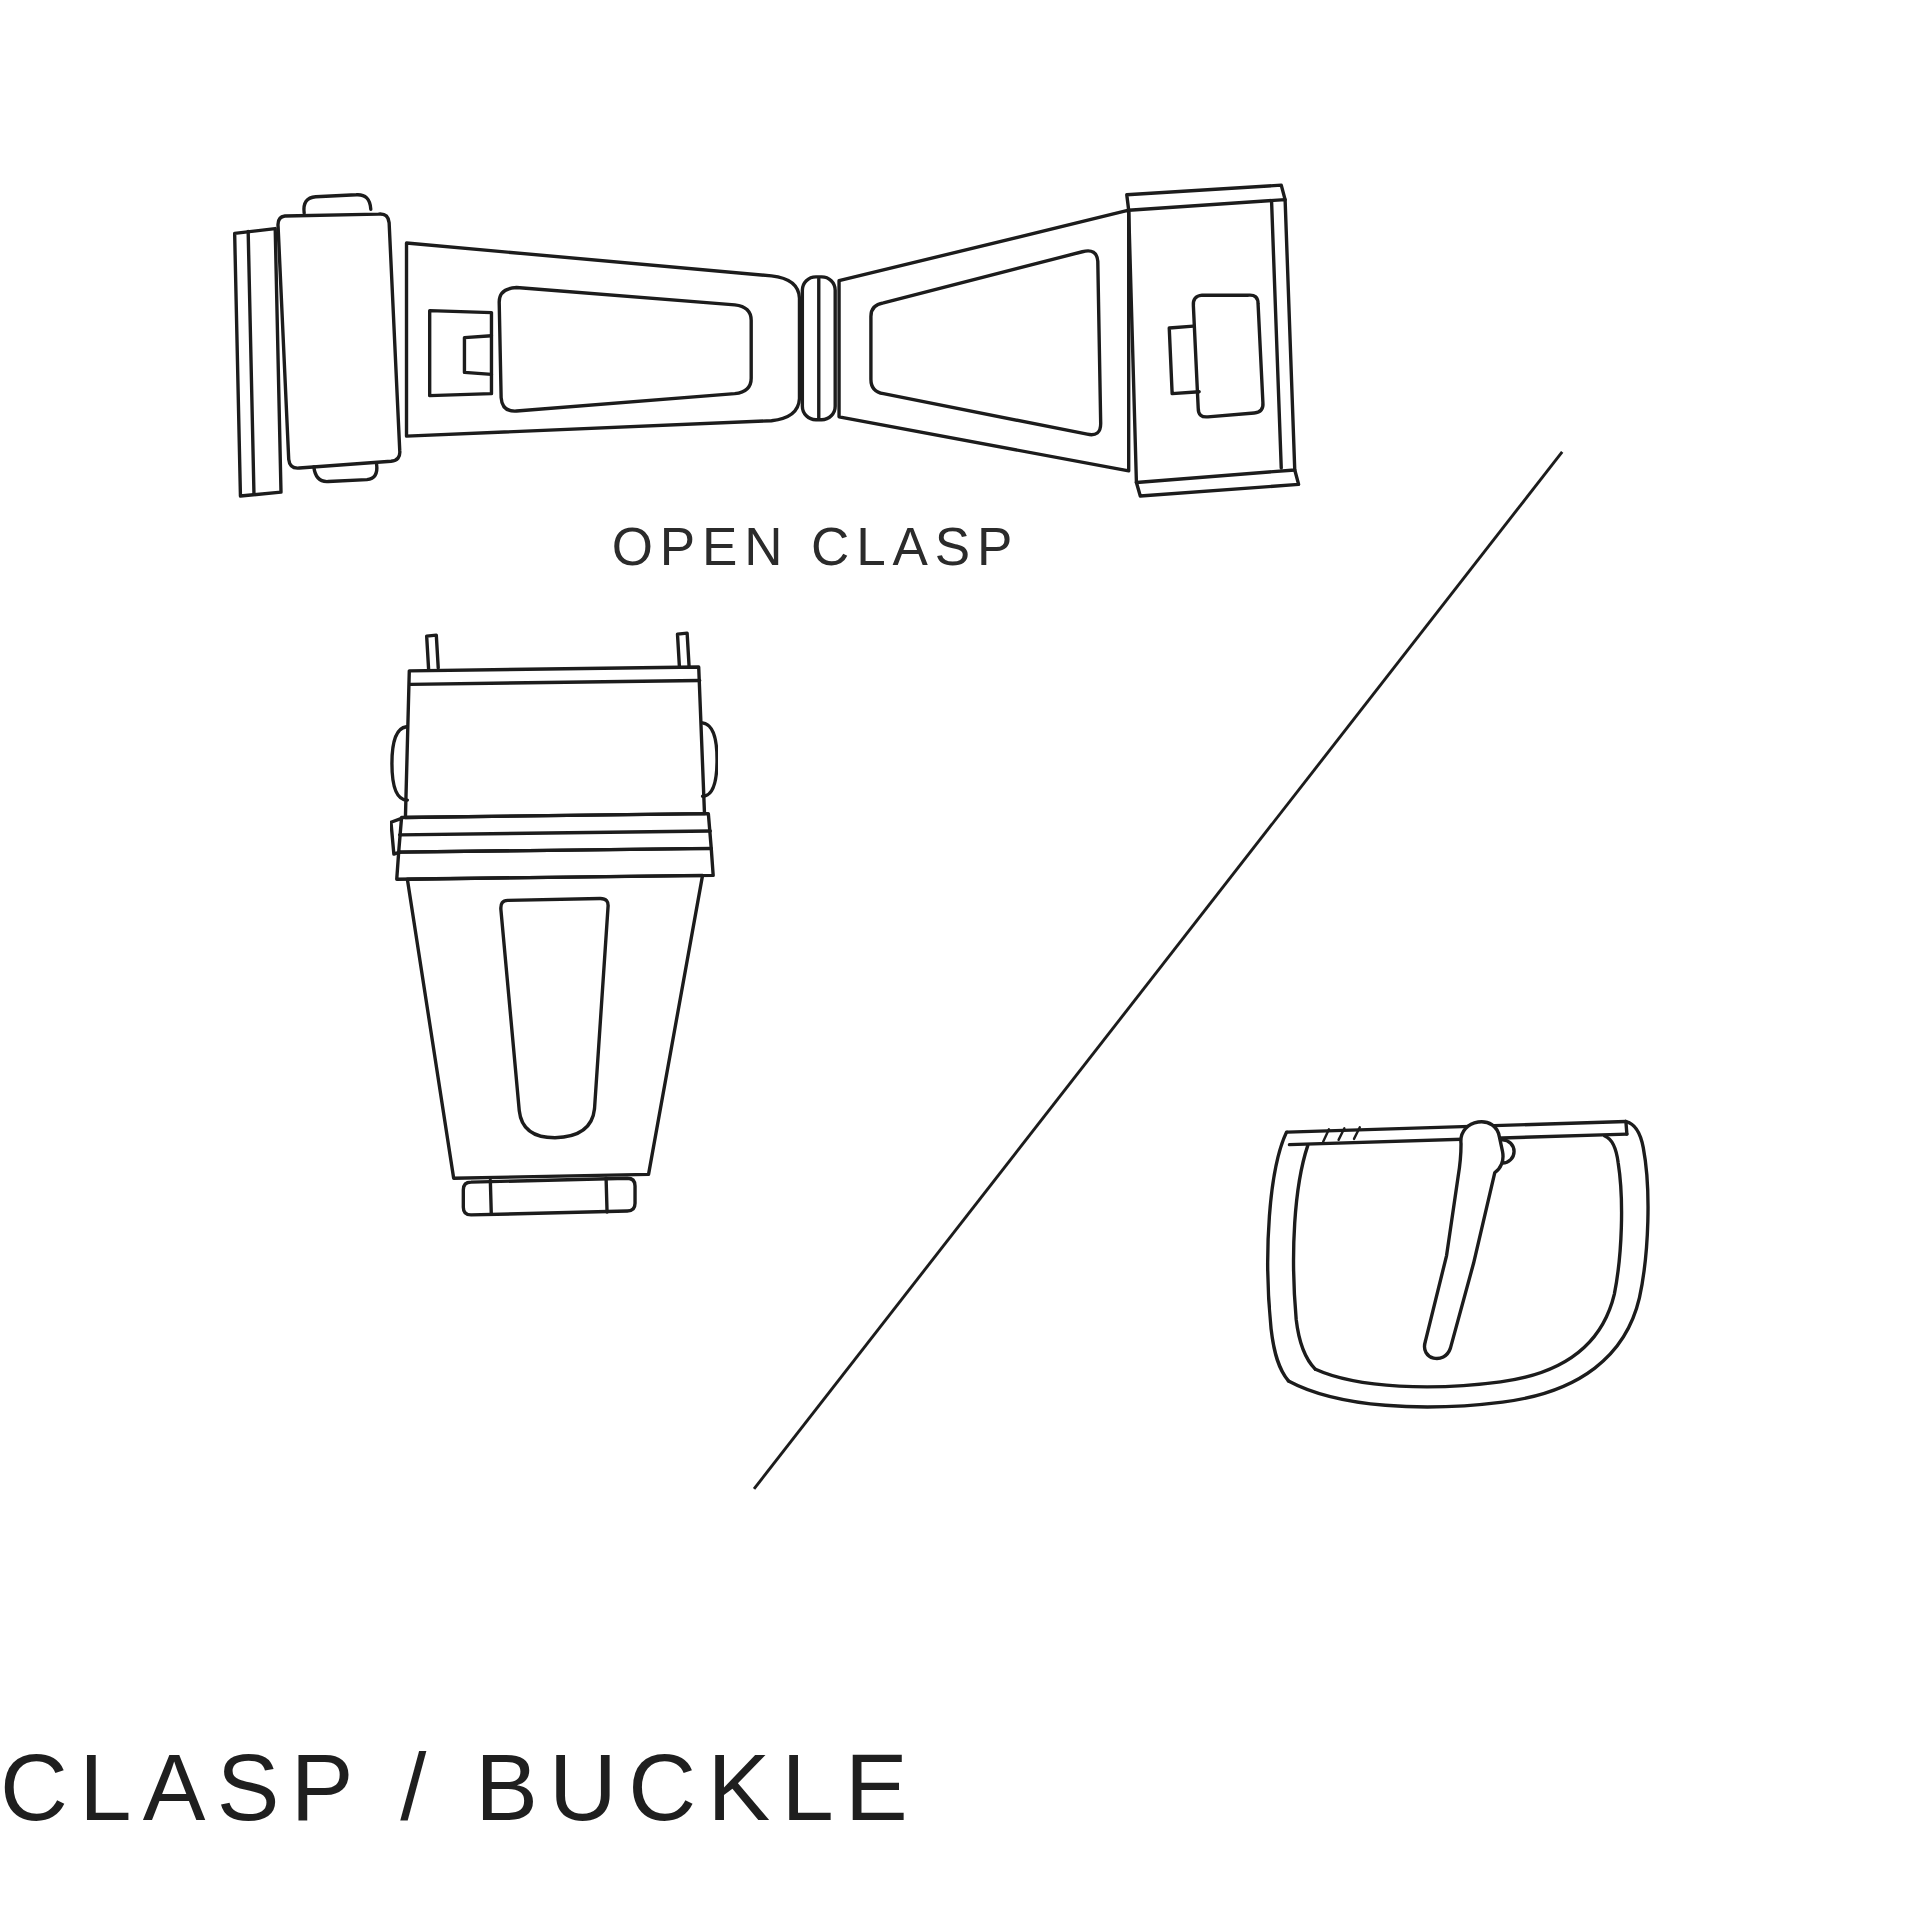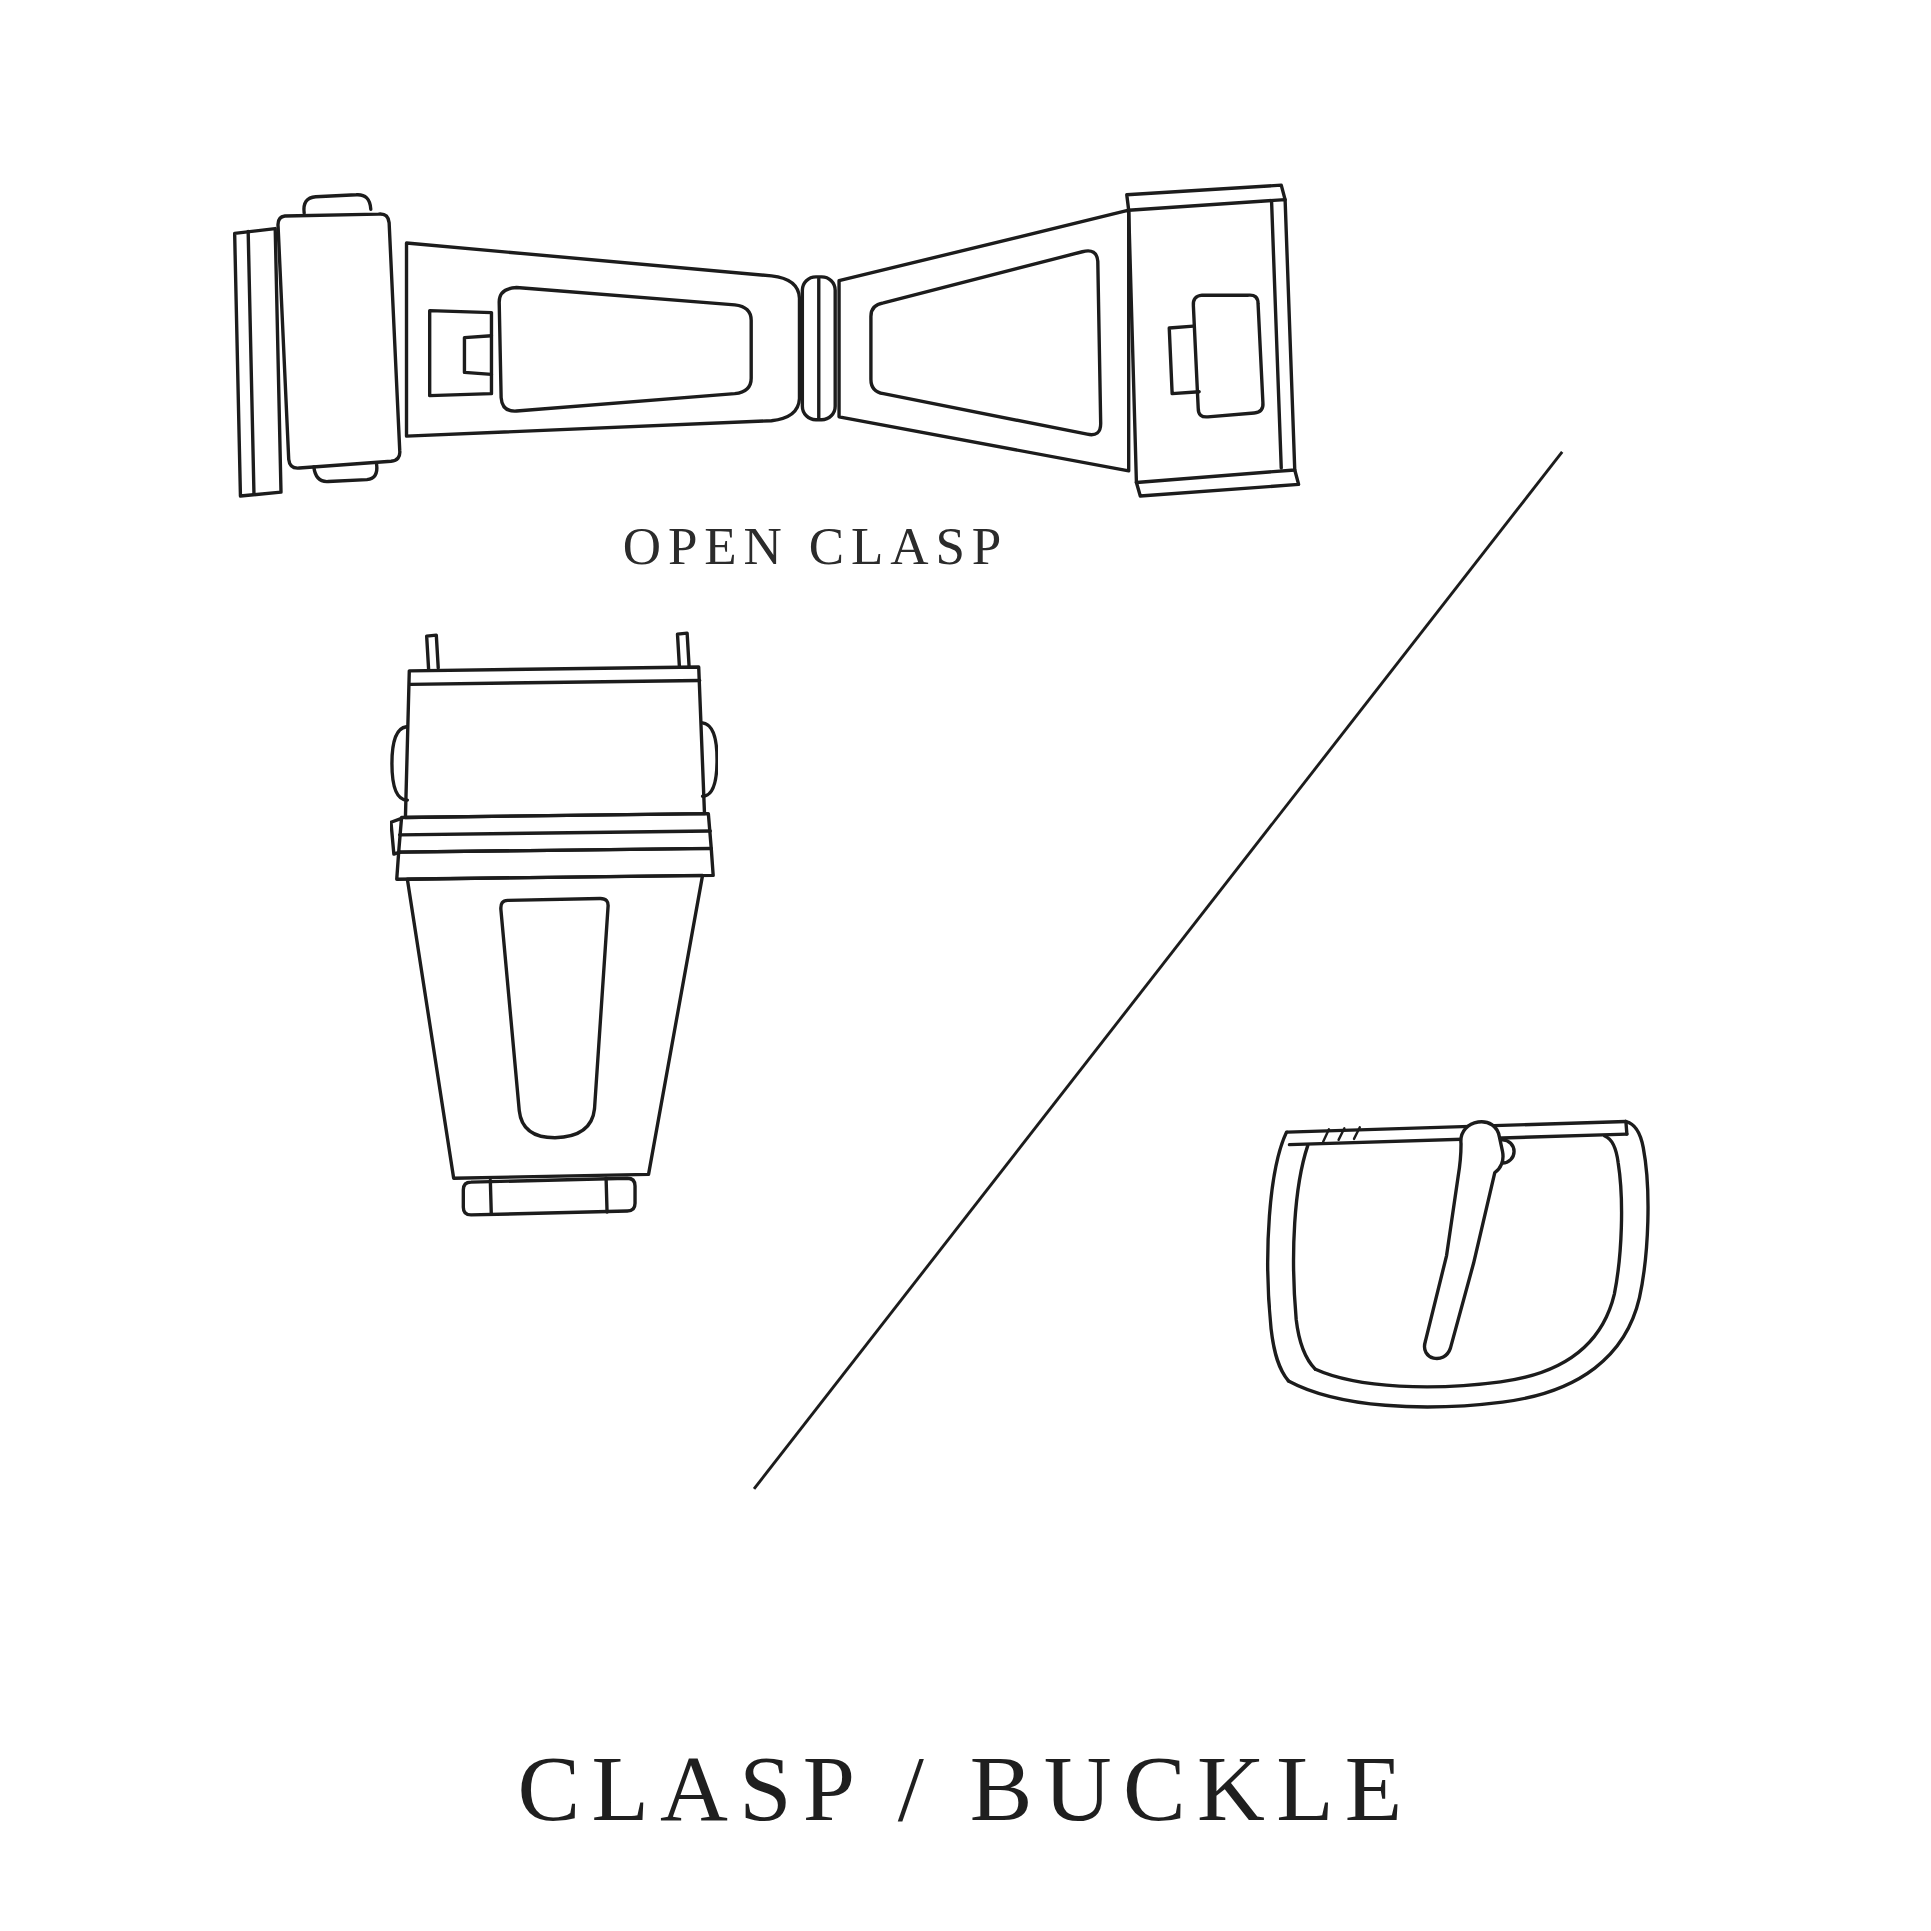--- a/index.html
+++ b/index.html
@@ -9,21 +9,20 @@
     width: 1931px;
     height: 1931px;
     font-family: "Liberation Sans", sans-serif;
   }
   .canvas {
     position: relative;
     width: 1931px;
     height: 1931px;
     background: #ffffff;
     overflow: hidden;
-    font-family: Liberation Serif, serif;
   }
   .fig {
     position: absolute;
   }
   .caption {
     position: absolute;
     text-align: center;
     color: #2b2b2b;
     letter-spacing: 0.13em;
     font-weight: 400;
@@ -39,21 +38,21 @@
     left: 376px;
     top: 1246px;
     width: 338px;
     font-size: 51px;
   }
   .diagram-title {
     position: absolute;
     left: 0;
     top: 1734px;
     width: 1931px;
-    text-align: center;
+    text-align: left;
     font-size: 94px;
     letter-spacing: 0.12em;
     color: #1f1f1f;
     font-weight: 400;
     white-space: nowrap;
   }
   .divider-layer {
     position: absolute;
     left: 0;
     top: 0;

